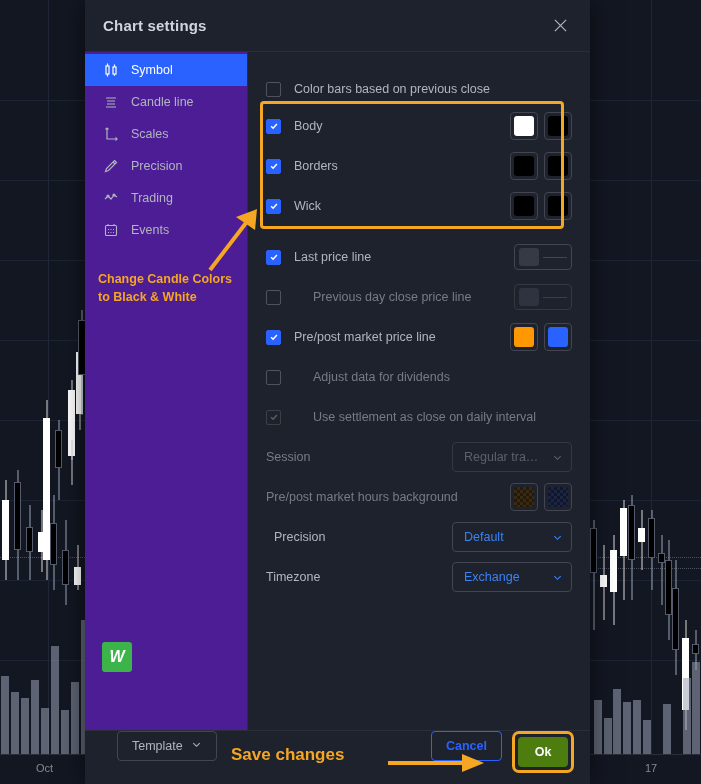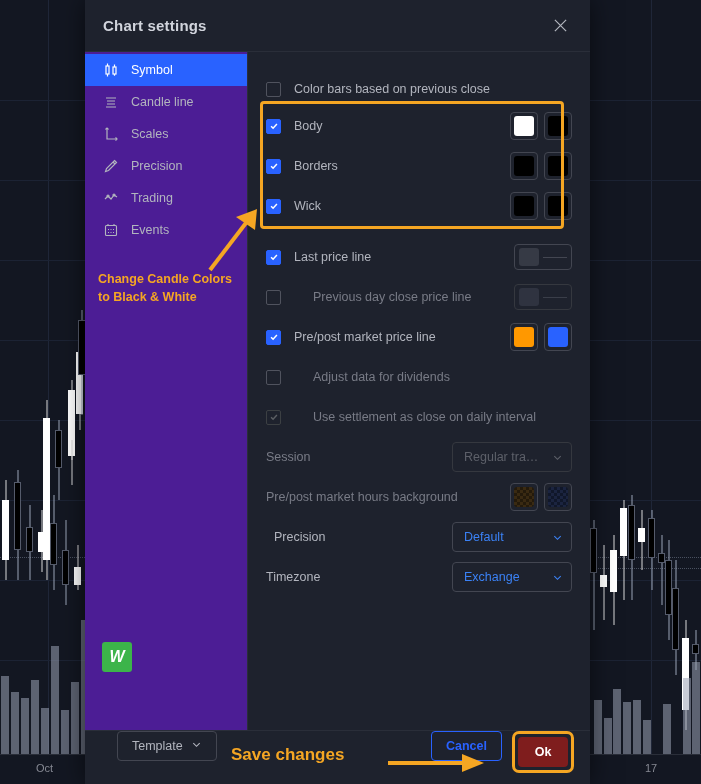--- a/index.html
+++ b/index.html
@@ -137,21 +137,21 @@
   .btn {
     height: 30px; border-radius: 4px; font-size: 12.5px; font-weight: bold;
     display: flex; align-items: center; justify-content: center; cursor: pointer;
     padding: 0 14px;
   }
   .btn-template {
     border: 1px solid #434651; color: #b2b5be; font-weight: normal; gap: 8px;
   }
   .btn-template svg { width: 11px; height: 11px; }
   .btn-cancel { border: 1px solid #2962ff; color: #2962ff; min-width: 68px; }
-  .btn-ok { background: #7f1d1d; color: #fff; min-width: 50px; }
+  .btn-ok { background: #4d7c0f; color: #fff; min-width: 50px; }
   .ok-wrap {
     border: 3px solid #f5a623; border-radius: 7px; padding: 3px;
     display: flex; align-items: center; justify-content: center;
   }
   .save-ann {
     position: absolute; left: 146px; top: 14px;
     color: #f5a623; font-size: 17px; font-weight: bold;
   }
   .save-arrow { position: absolute; left: 303px; top: 20px; }
 </style>

